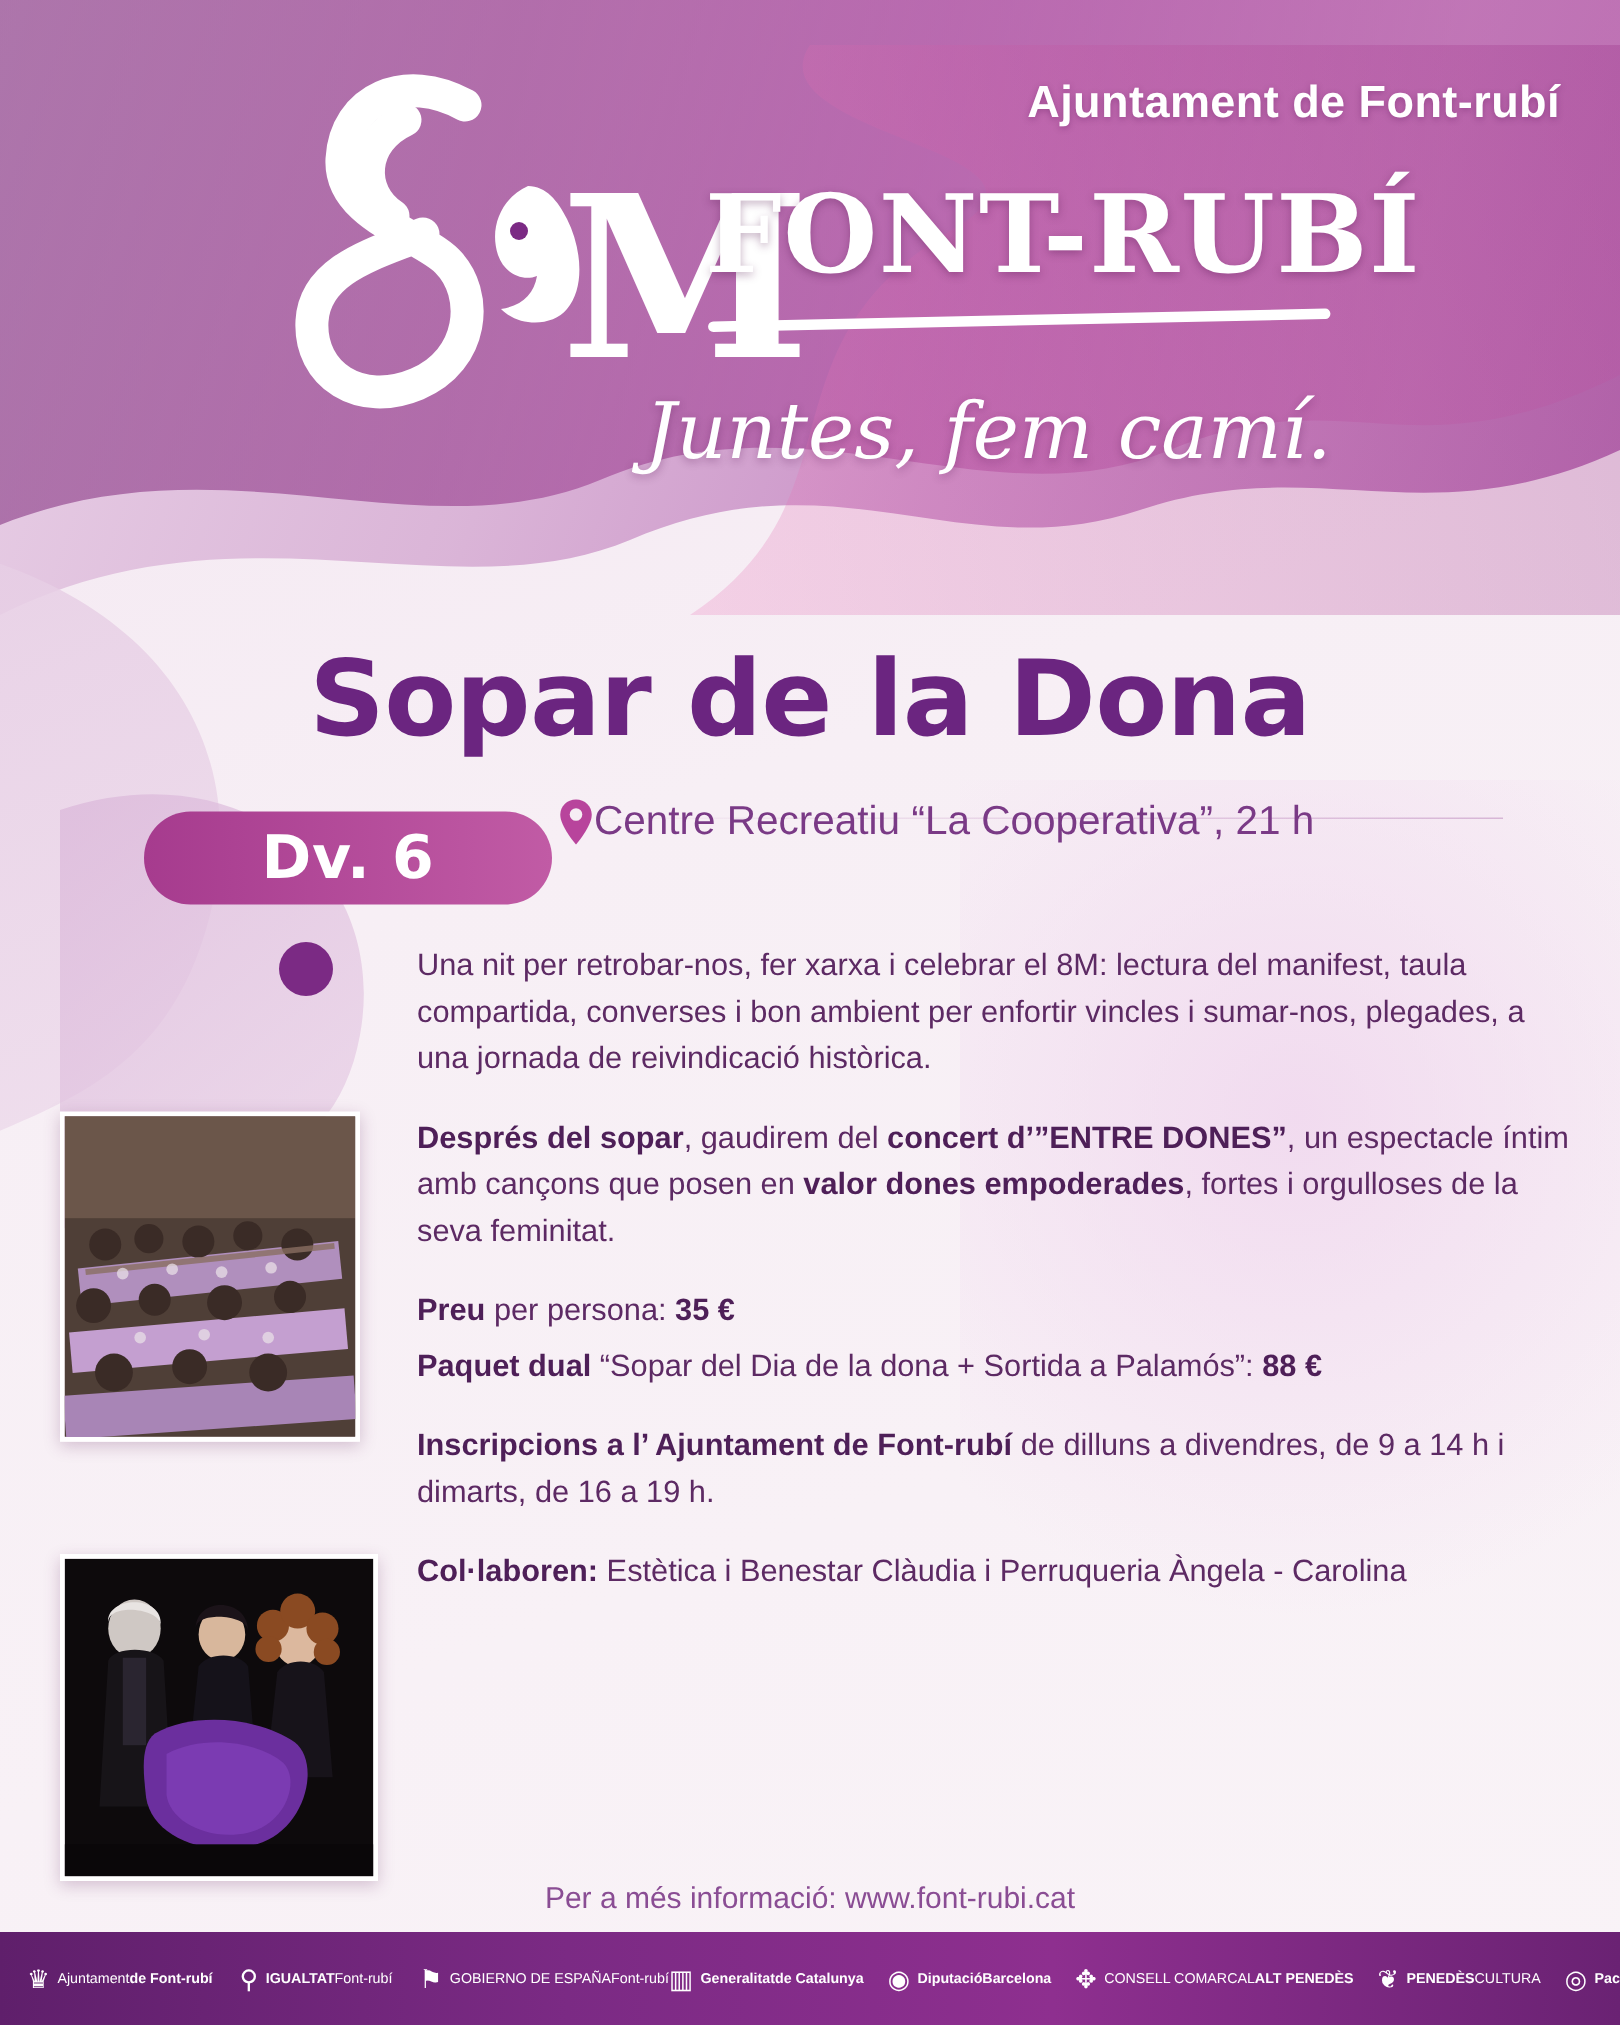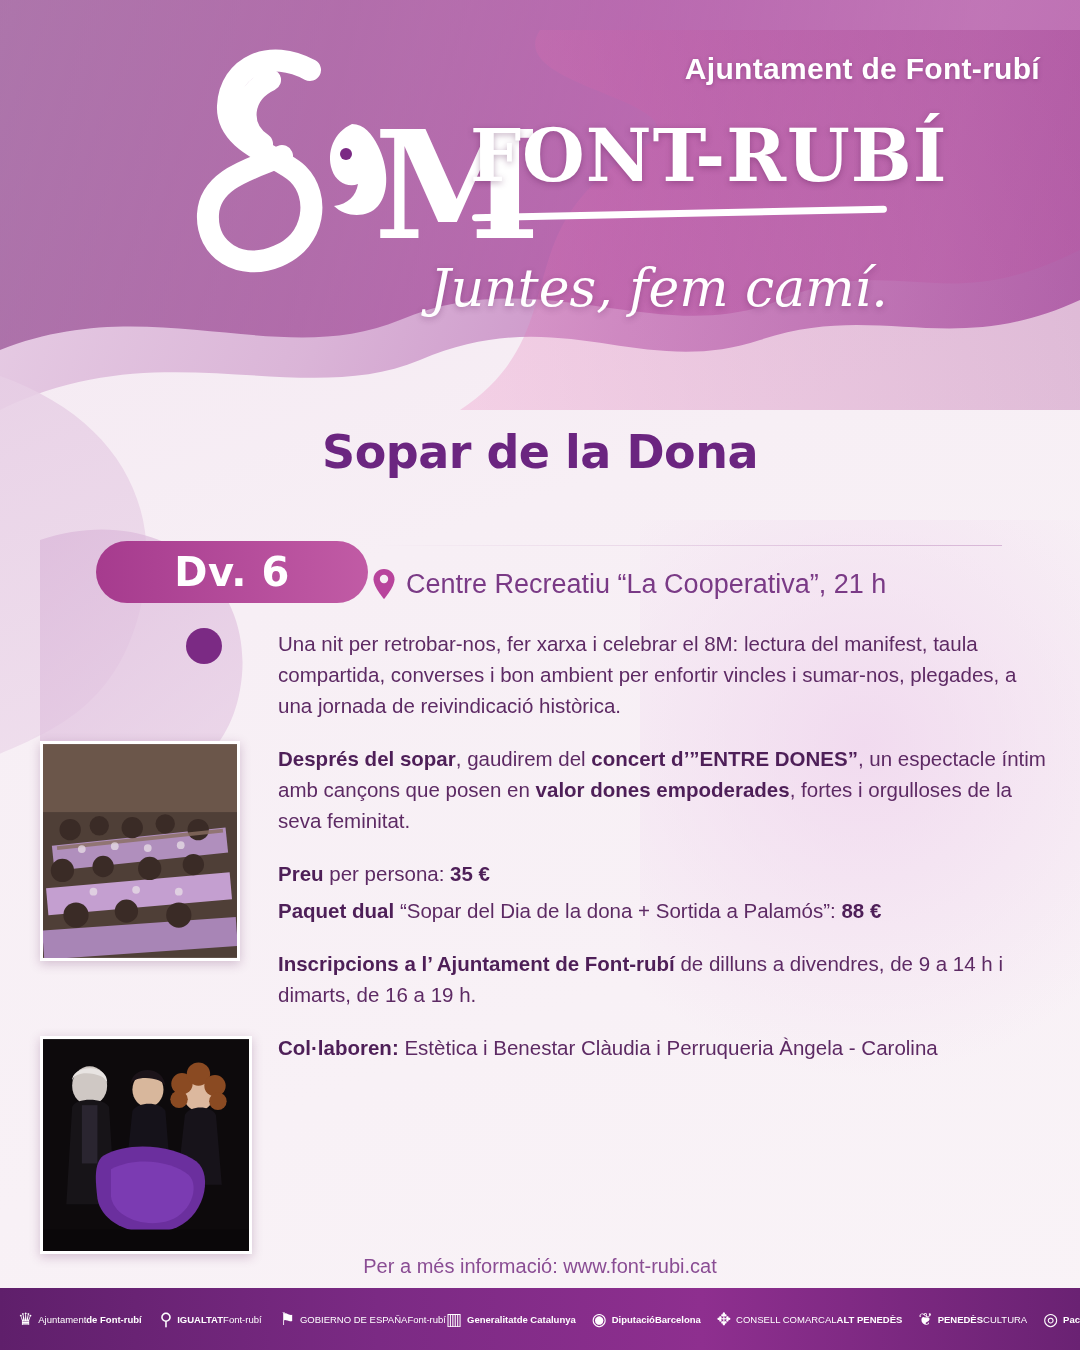--- a/index.html
+++ b/index.html
@@ -81,37 +81,37 @@
     font-family: "DejaVu Serif", serif;
     font-style: italic; font-size: 52px; color: #ffffff;
     text-shadow: 0 2px 6px rgba(80,20,75,.3);
   }
 
   
   .main-title {
     position: absolute; top: 425px; left: 0; width: 1080px;
     text-align: center;
     font-family: "DejaVu Sans", sans-serif;
-    font-weight: 700; font-size: 46px; color: #6b2580;
+    font-weight: 700; font-size: 70px; color: #6b2580;
     letter-spacing: -.5px;
   }
 
   
   .date-badge {
     position: absolute; left: 96px; top: 541px;
     width: 272px; height: 62px; border-radius: 31px;
     background: linear-gradient(90deg,#a63b8e,#c15ba5);
     display: flex; align-items: center; justify-content: center;
     color: #fff; font-weight: 700; font-size: 40px;
     font-family: "DejaVu Sans", sans-serif;
     letter-spacing: .5px;
   }
   .venue-row {
-    position: absolute; left: 372px; top: 568px;
-    display: flex; align-items: center; gap: 10px;
+    position: absolute; left: 372px; top: 532px;
+    display: flex; align-items: flex-start; 
   }
   .pin-icon { width: 24px; height: 32px; }
   .venue-text {
     font-size: 27px; color: #7a3a86; font-weight: 400;
     font-family: "Liberation Sans", sans-serif;
   }
   .hair-rule {
     position: absolute; left: 372px; top: 545px; width: 630px; height: 1px;
     background: linear-gradient(90deg, rgba(190,140,190,.0), rgba(190,140,190,.55));
   }

